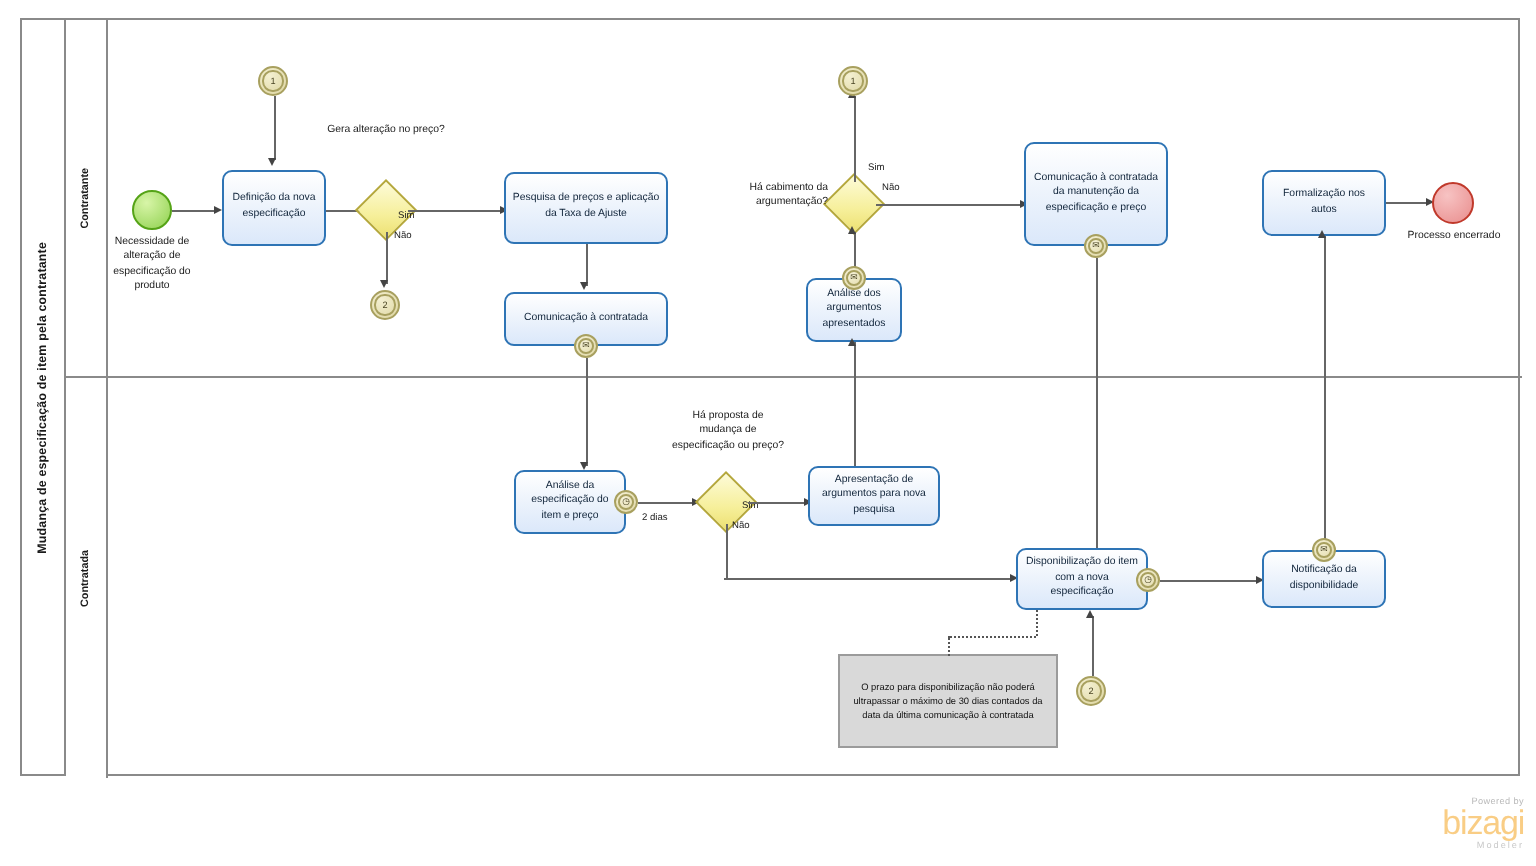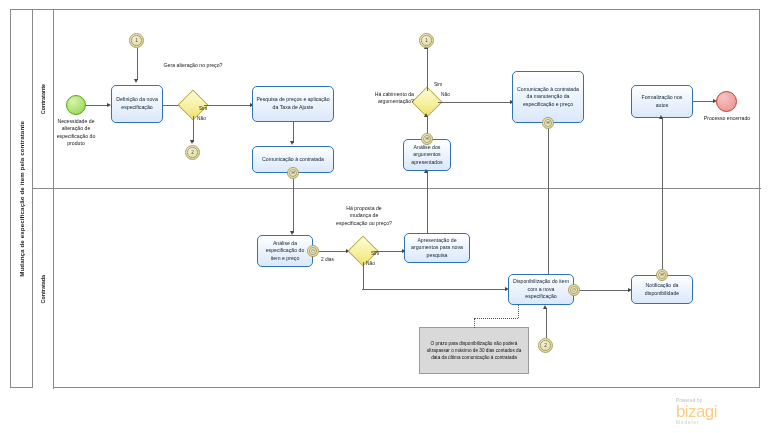--- a/index.html
+++ b/index.html
@@ -94,21 +94,21 @@
   
   .note{
     position:absolute;background:#d9d9d9;border:1px solid #9b9b9b;box-sizing:border-box;
     font-size:4.7px;line-height:1.5;text-align:center;padding:3px 4px;color:#111;
     display:flex;align-items:center;justify-content:center;
   }
   .dash{position:absolute;border-top:1px dotted #555;}
   .dashv{position:absolute;border-left:1px dotted #555;}
 
   
-  .bz{position:absolute;}
+  .bz{position:absolute;text-align:right;}
   .bz .pb{font-size:4.6px;color:#b9b9b9;letter-spacing:.2px;}
   .bz .bg{font-size:17px;color:#f5a623;opacity:.55;letter-spacing:-.6px;line-height:1;font-weight:normal;}
   .bz .md{font-size:4.6px;color:#c9c9c9;letter-spacing:1px;}
 </style>
 </head>
 <body>
 
 <div id="canvas">
 
   <div class="pool" style="left:10px;top:9px;width:750px;height:379px;">

